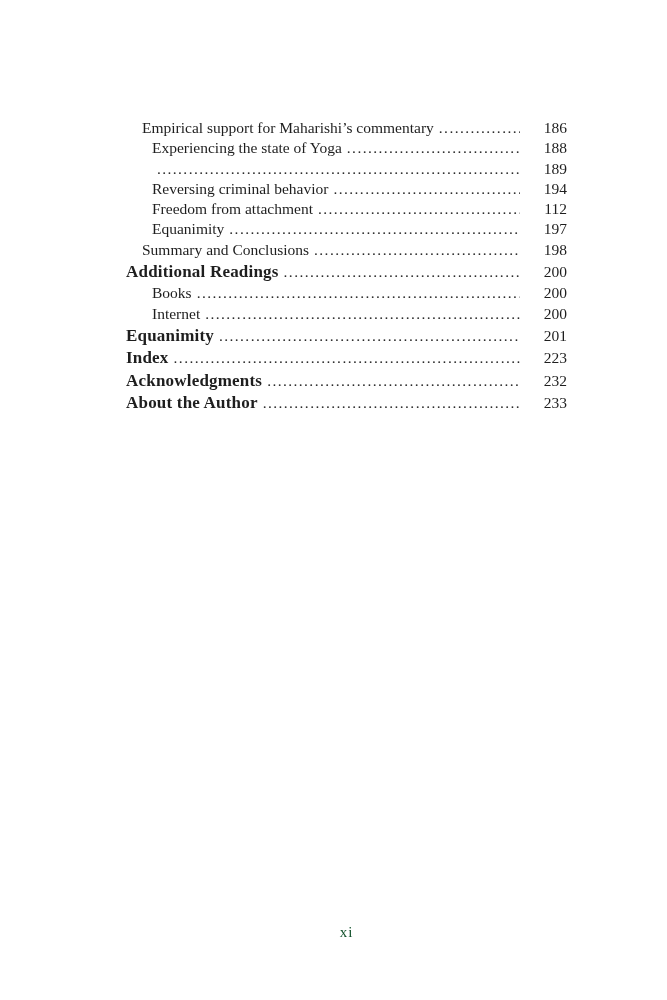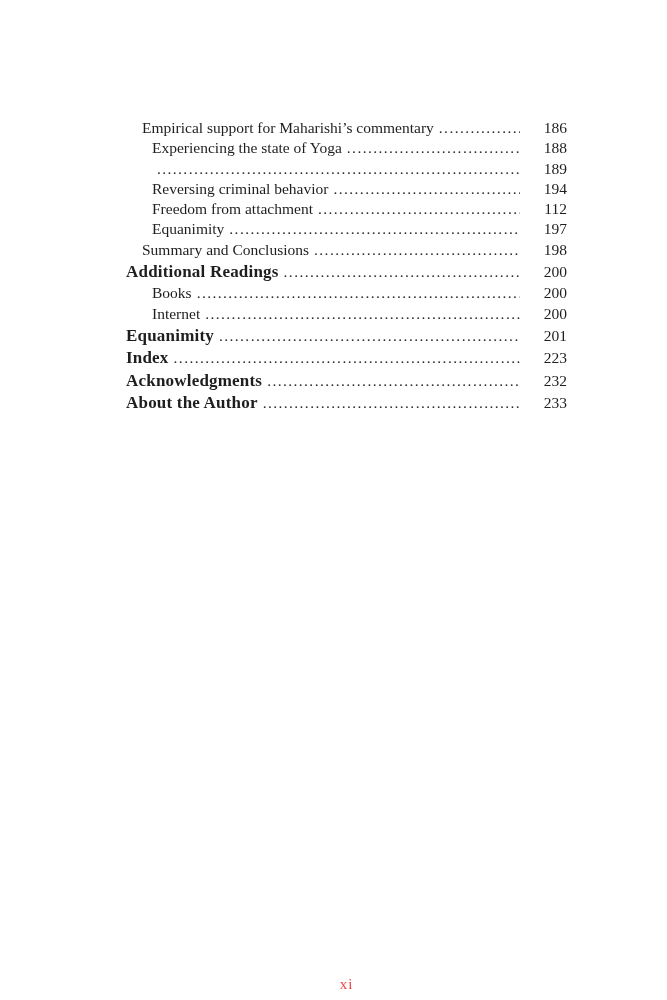--- a/index.html
+++ b/index.html
@@ -62,26 +62,26 @@
   .toc-pagenum {
     flex: 0 0 auto;
     font-size: 15.5px;
     font-weight: normal;
     text-align: right;
     margin-left: 20px;
   }
   .folio {
     position: absolute;
     left: 126px;
-    top: 976px;
+    top: 924px;
     width: 441px;
     text-align: center;
     font-size: 15px;
     letter-spacing: 1px;
-    color: #ef4444;
+    color: #14532d;
   }
 </style>
 </head>
 <body>
 
 <div class="page">
   <main class="toc" id="toc">
       <div class="toc-row level1">
         <span class="toc-label">Empirical support for Maharishi’s commentary</span>
         <span class="toc-dots"></span>

